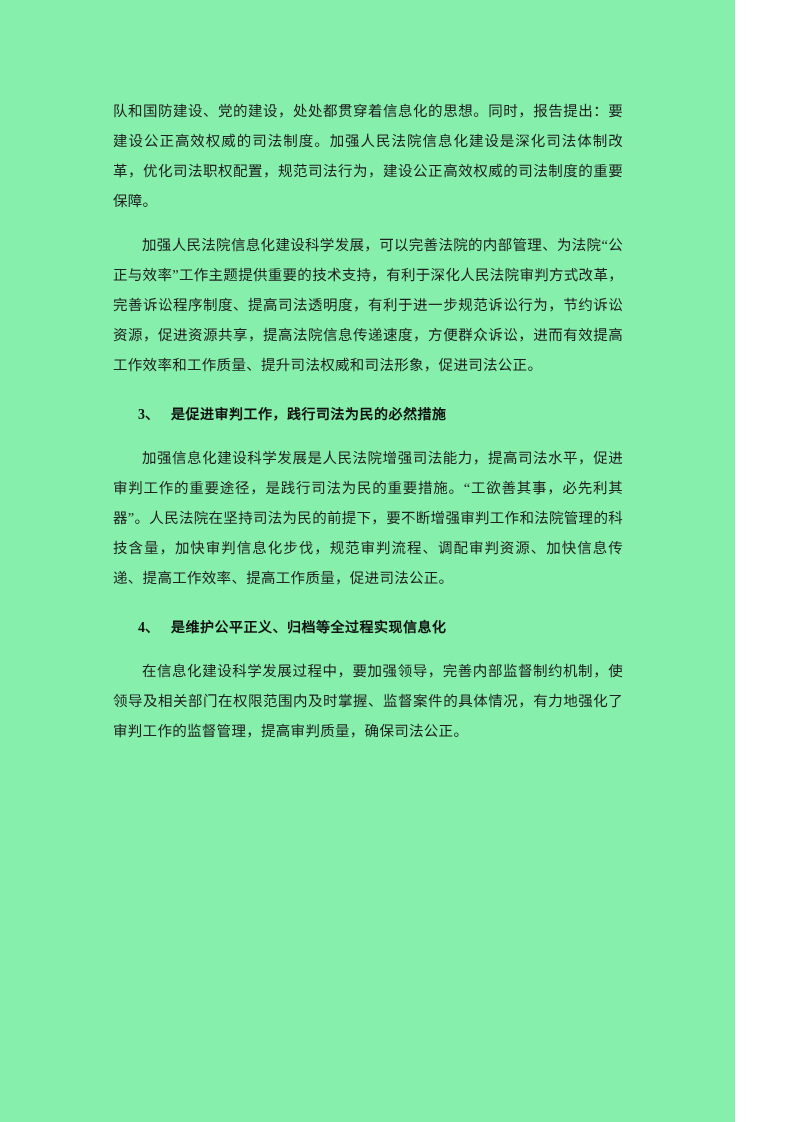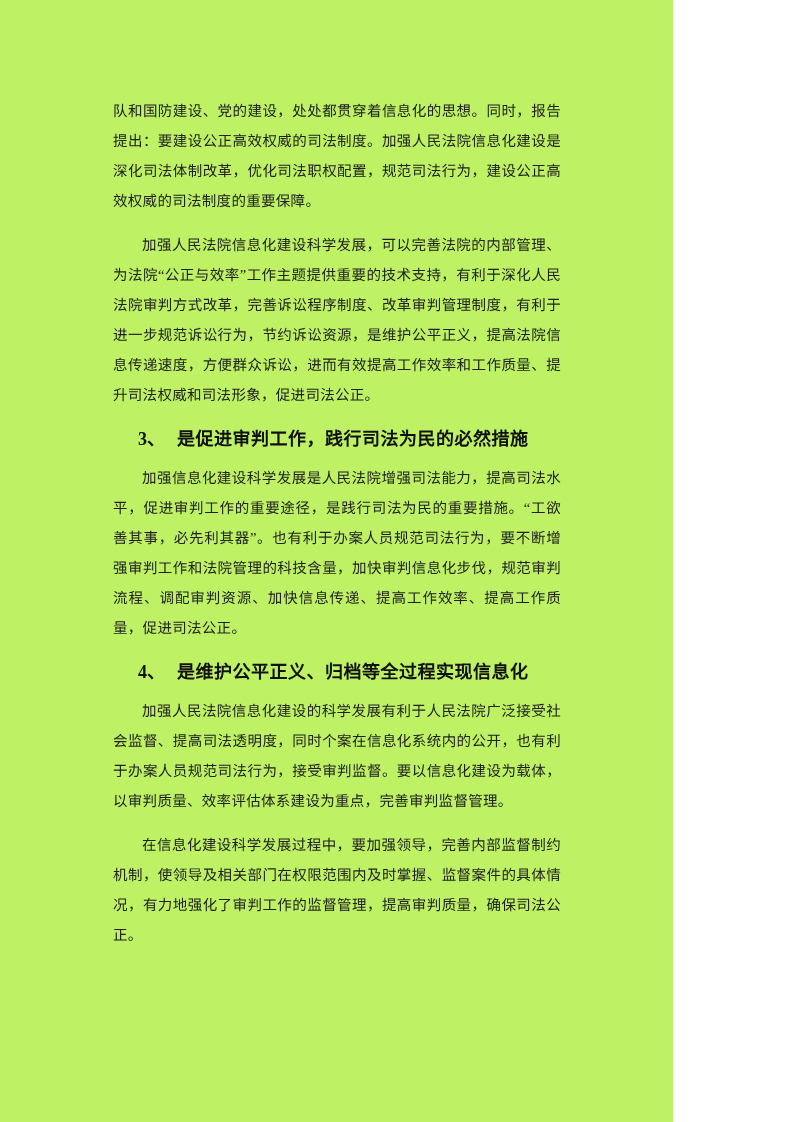--- a/index.html
+++ b/index.html
@@ -6,58 +6,57 @@
   body {
     width: 793px;
     height: 1122px;
     background: #ffffff;
     font-family: "Liberation Serif", "DejaVu Serif", serif;
     color: #212121;
     overflow: hidden;
   }
   .page {
     box-sizing: border-box;
-    width: 673px;
+    width: 735px;
     height: 1122px;
     padding: 96px 112px 40px 113px;
-    background: #bef264;
+    background: #86efac;
   }
   .para {
     margin: 0 0 14px 0;
     font-size: 14.5px;
     line-height: 30px;
     text-align: justify;
     letter-spacing: 0.3px;
   }
   .para.indent { text-indent: 2em; }
   .heading {
     margin: 17px 0 11px 0;
     padding-left: 25px;
-    font-size: 18px;
-    line-height: 25px;
+    font-size: 14px;
+    line-height: 34px;
     color: #111111;
     font-weight: 400;
   }
   .heading-num {
     font-family: "Liberation Serif", "DejaVu Serif", serif;
     font-weight: 700;
     margin-right: 12px;
   }
   .heading-title {
     font-family: "Liberation Sans", "DejaVu Sans", sans-serif;
     font-weight: 700;
     letter-spacing: 0.5px;
   }
 </style>
 </head>
 <body>
 
 <main class="page">
   <div id="doc">
       <p class="para">队和国防建设、党的建设，处处都贯穿着信息化的思想。同时，报告提出：要建设公正高效权威的司法制度。加强人民法院信息化建设是深化司法体制改革，优化司法职权配置，规范司法行为，建设公正高效权威的司法制度的重要保障。</p>
-      <p class="para indent">加强人民法院信息化建设科学发展，可以完善法院的内部管理、为法院“公正与效率”工作主题提供重要的技术支持，有利于深化人民法院审判方式改革，完善诉讼程序制度、改革审判管理制度，有利于进一步规范诉讼行为，节约诉讼资源，是维护公平正义，提高法院信息传递速度，方便群众诉讼，进而有效提高工作效率和工作质量、提升司法权威和司法形象，促进司法公正。</p>
+      <p class="para indent">加强人民法院信息化建设科学发展，可以完善法院的内部管理、为法院“公正与效率”工作主题提供重要的技术支持，有利于深化人民法院审判方式改革，完善诉讼程序制度、提高司法透明度，有利于进一步规范诉讼行为，节约诉讼资源，促进资源共享，提高法院信息传递速度，方便群众诉讼，进而有效提高工作效率和工作质量、提升司法权威和司法形象，促进司法公正。</p>
       <h3 class="heading"><span class="heading-num">3、</span><span class="heading-title">是促进审判工作，践行司法为民的必然措施</span></h3>
-      <p class="para indent">加强信息化建设科学发展是人民法院增强司法能力，提高司法水平，促进审判工作的重要途径，是践行司法为民的重要措施。“工欲善其事，必先利其器”。也有利于办案人员规范司法行为，要不断增强审判工作和法院管理的科技含量，加快审判信息化步伐，规范审判流程、调配审判资源、加快信息传递、提高工作效率、提高工作质量，促进司法公正。</p>
+      <p class="para indent">加强信息化建设科学发展是人民法院增强司法能力，提高司法水平，促进审判工作的重要途径，是践行司法为民的重要措施。“工欲善其事，必先利其器”。人民法院在坚持司法为民的前提下，要不断增强审判工作和法院管理的科技含量，加快审判信息化步伐，规范审判流程、调配审判资源、加快信息传递、提高工作效率、提高工作质量，促进司法公正。</p>
       <h3 class="heading"><span class="heading-num">4、</span><span class="heading-title">是维护公平正义、归档等全过程实现信息化</span></h3>
-      <p class="para indent">加强人民法院信息化建设的科学发展有利于人民法院广泛接受社会监督、提高司法透明度，同时个案在信息化系统内的公开，也有利于办案人员规范司法行为，接受审判监督。要以信息化建设为载体，以审判质量、效率评估体系建设为重点，完善审判监督管理。</p>
       <p class="para indent">在信息化建设科学发展过程中，要加强领导，完善内部监督制约机制，使领导及相关部门在权限范围内及时掌握、监督案件的具体情况，有力地强化了审判工作的监督管理，提高审判质量，确保司法公正。</p>
     </div>
 </main>
 
 </body></html>

